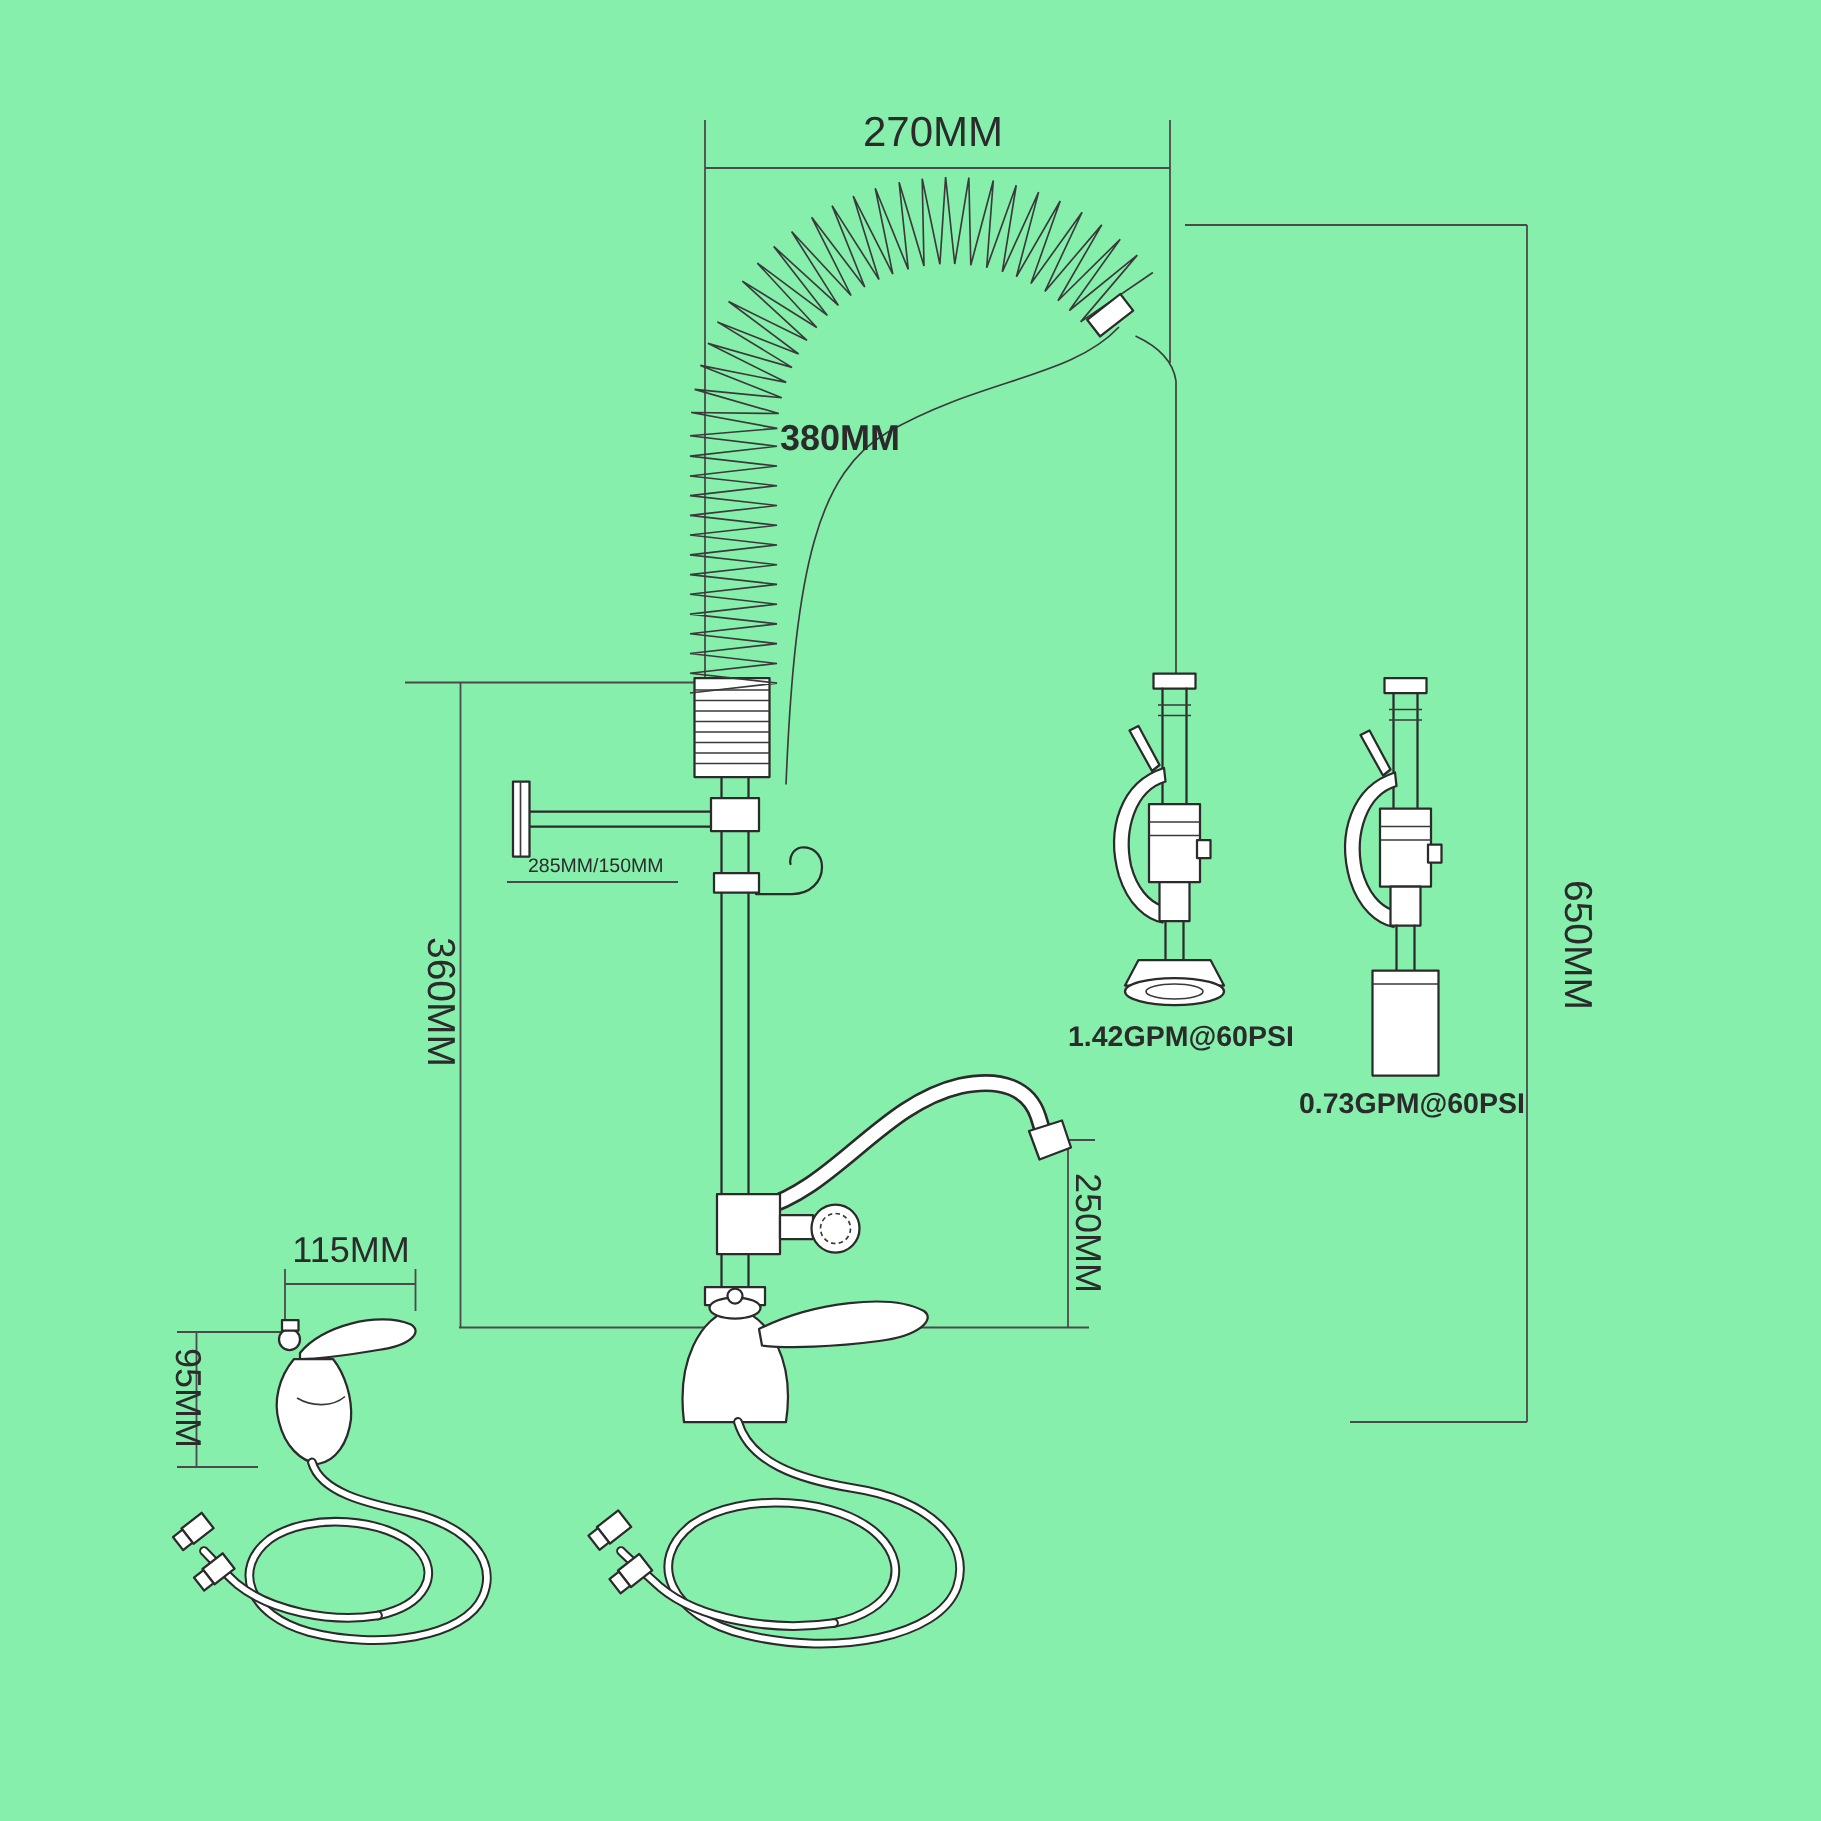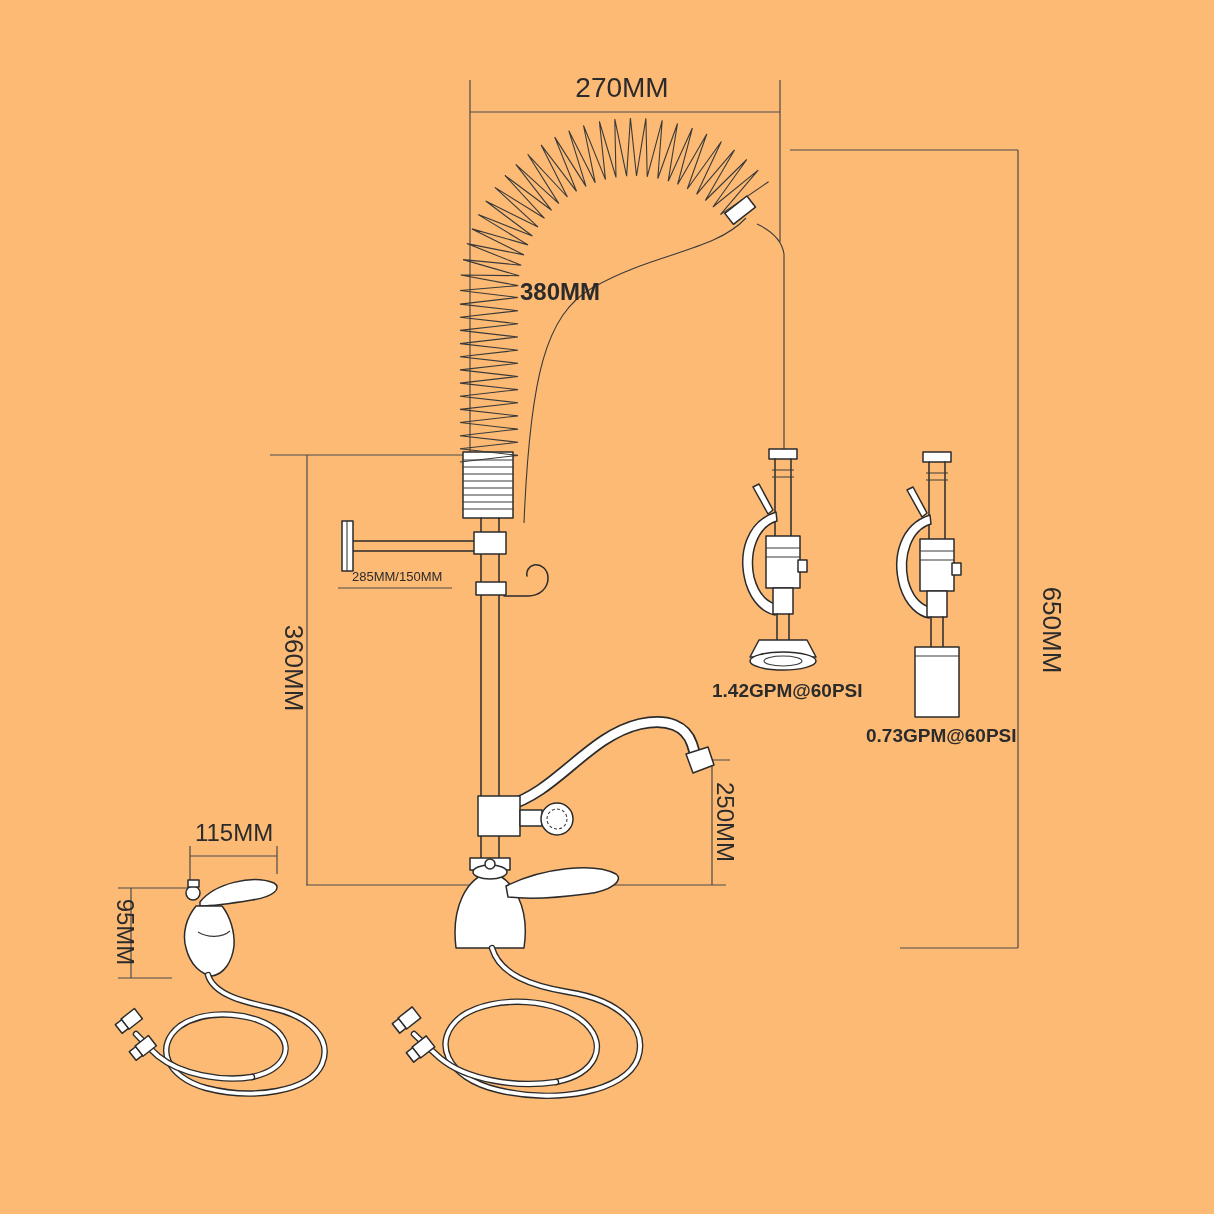--- a/index.html
+++ b/index.html
@@ -1,16 +1,16 @@
 <!DOCTYPE html>
 <html><head>
 <meta charset="utf-8">
 <style>
   html,body{margin:0;padding:0;background:#ffffff;}
-  .page{width:1214px;height:1214px;position:relative;background:#fdba74;overflow:hidden;}
+  .page{width:1214px;height:1214px;position:relative;background:#86efac;overflow:hidden;}
   svg{display:block;}
   text{font-family:"Liberation Sans", sans-serif;fill:#2b2b2b;}
   .ln{stroke:#2b2b2b;stroke-width:1.5;fill:none;stroke-linecap:round;stroke-linejoin:round;}
   .thin{stroke:#3a3a3a;stroke-width:1.1;fill:none;}
   .dim{stroke:#4a4a4a;stroke-width:1.2;fill:none;}
   .wfill{fill:#ffffff;stroke:#2b2b2b;stroke-width:1.5;stroke-linejoin:round;}
   .hoseO{stroke:#2b2b2b;stroke-width:6.5;fill:none;stroke-linecap:round;}
   .hoseI{stroke:#ffffff;stroke-width:3.8;fill:none;stroke-linecap:round;}
   .spoutO{stroke:#2b2b2b;stroke-width:12;fill:none;stroke-linecap:round;}
   .spoutI{stroke:#ffffff;stroke-width:8.5;fill:none;stroke-linecap:round;}

